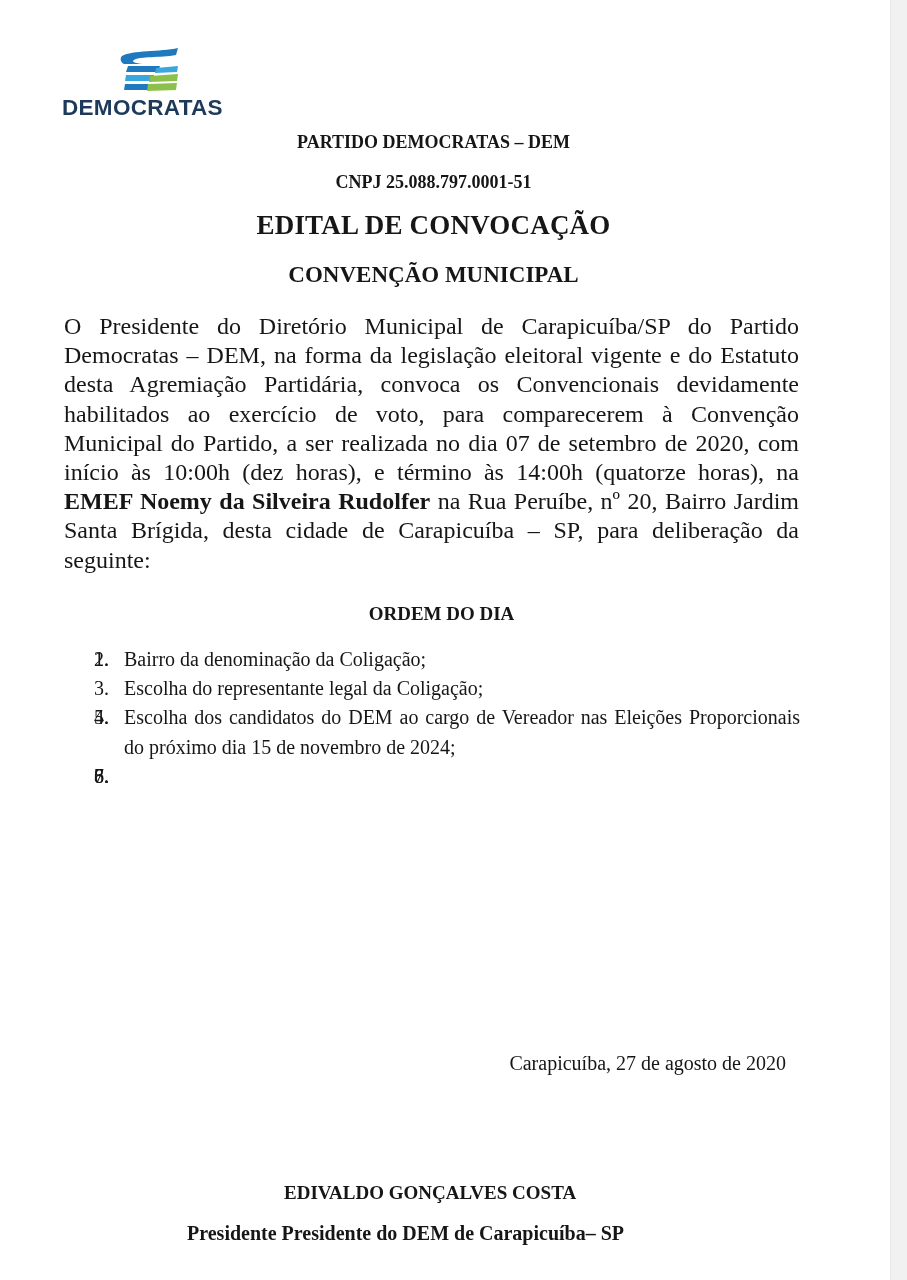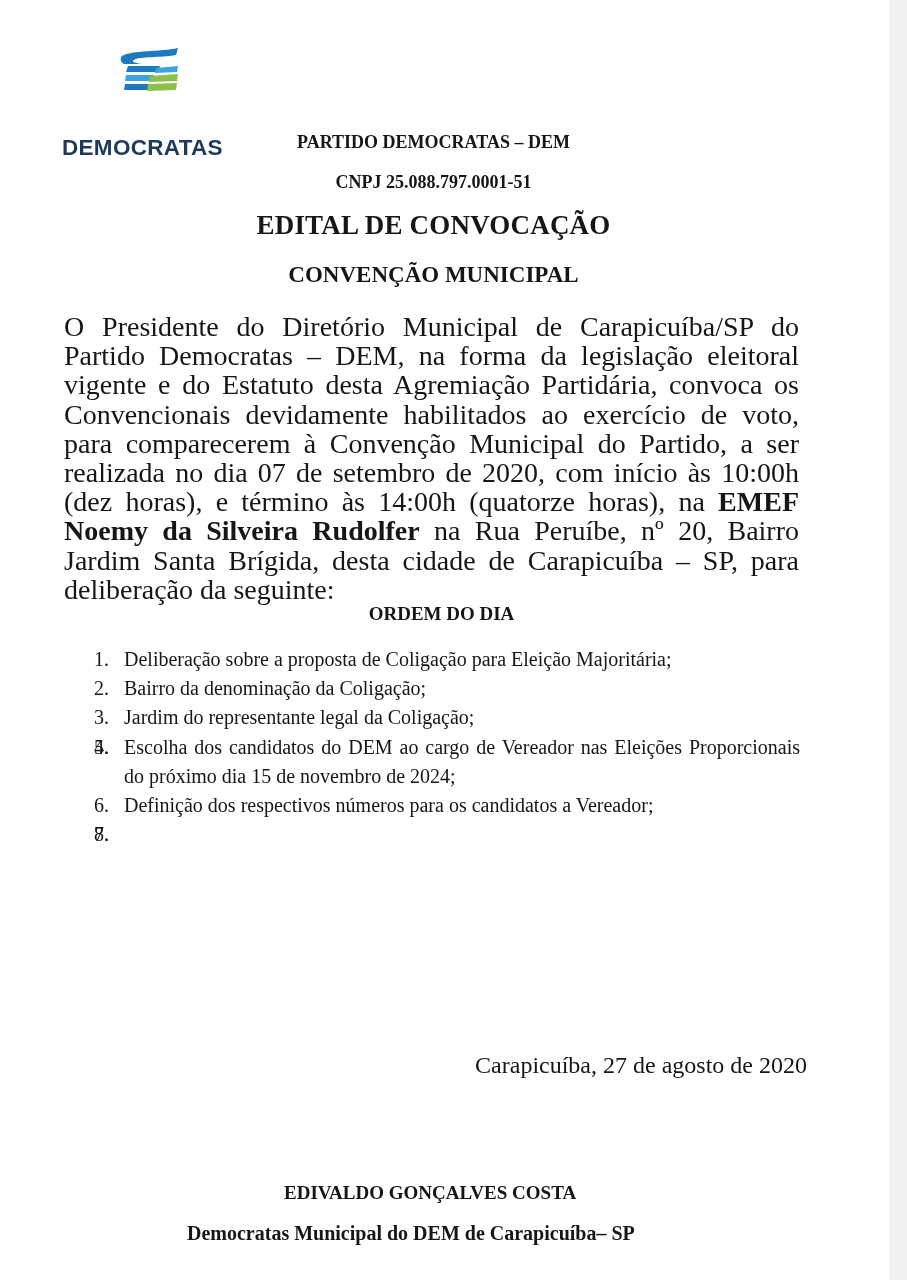--- a/index.html
+++ b/index.html
@@ -3,33 +3,33 @@
 <meta charset="utf-8">
 <style>
   html, body { margin: 0; padding: 0; }
   body {
     width: 907px; height: 1280px; background: #ffffff; position: relative; overflow: hidden;
     font-family: "Liberation Serif", "DejaVu Serif", serif; color: #161616;
   }
   .side-strip { position: absolute; top: 0; right: 0; width: 16px; height: 1280px; background: #f1f1f2; border-left: 1px solid #e9e9ea; }
   .logo { position: absolute; left: 62px; top: 46px; width: 180px; height: 80px; }
   .logo svg { position: absolute; left: 58px; top: 0; }
-  .logo-text { position: absolute; left: 0; top: 49px; font-family: "Liberation Sans", "DejaVu Sans", sans-serif; font-weight: 700; font-size: 22.5px; letter-spacing: 0.3px; color: #1e3a5a; margin-top: 40px; }
+  .logo-text { position: absolute; left: 0; top: 49px; font-family: "Liberation Sans", "DejaVu Sans", sans-serif; font-weight: 700; font-size: 22.5px; letter-spacing: 0.3px; color: #1e3a5a; }
   .center { position: absolute; left: 0; width: 907px; text-align: center; font-weight: 700; }
   .h-party { top: 132px; font-size: 18px; left: -20px; }
   .h-cnpj { top: 172px; font-size: 18px; left: -20px; }
   .h-edital { top: 210px; font-size: 27px; left: -20px; letter-spacing: 0.2px; }
   .h-conv { top: 262px; font-size: 23px; left: -20px; }
-  .para { position: absolute; left: 64px; width: 735px; top: 312px; font-size: 28px; line-height: 29.2px; text-align: justify; text-align-last: left; }
+  .para { position: absolute; left: 64px; width: 735px; top: 312px; font-size: 24px; line-height: 29.2px; text-align: justify; text-align-last: left; }
   .para b { font-weight: 700; }
   .h-ordem { top: 603px; font-size: 19px; left: -12px; }
   ol.agenda { position: absolute; left: 84px; top: 645px; width: 716px; margin: 0; padding: 0; list-style: none; font-size: 20px; line-height: 29.2px; }
   ol.agenda li { position: relative; padding-left: 40px; text-align: justify; text-align-last: left; }
   ol.agenda li .num { position: absolute; left: 10px; top: 0; }
-  .date { position: absolute; right: 100px; top: 1052px; font-size: 24px; }
+  .date { position: absolute; right: 121px; top: 1052px; font-size: 20px; }
   .sig-name { position: absolute; left: 284px; top: 1182px; font-size: 19px; font-weight: 700; text-align: right; }
   .sig-title { position: absolute; left: 187px; top: 1222px; font-size: 20px; font-weight: 700; }
 </style>
 </head>
 <body>
 
 <div class="side-strip"></div>
 
 <div class="logo">
   <svg width="60" height="50" viewBox="0 0 60 50">
@@ -47,25 +47,25 @@
 <div class="center h-party">PARTIDO DEMOCRATAS – DEM</div>
 <div class="center h-cnpj">CNPJ 25.088.797.0001-51</div>
 <div class="center h-edital">EDITAL DE CONVOCAÇÃO</div>
 <div class="center h-conv">CONVENÇÃO MUNICIPAL</div>
 
 <div class="para"><span>O Presidente do Diretório Municipal de Carapicuíba/SP do Partido Democratas – DEM, na forma da legislação eleitoral vigente e do Estatuto desta Agremiação Partidária, convoca os Convencionais devidamente habilitados ao exercício de voto, para comparecerem à Convenção Municipal do Partido, a ser realizada no dia 07 de setembro de 2020, com início às 10:00h (dez horas), e término às 14:00h (quatorze horas), na </span><b>EMEF Noemy da Silveira Rudolfer</b><span> na Rua Peruíbe, nº 20, Bairro Jardim Santa Brígida, desta cidade de Carapicuíba – SP, para deliberação da seguinte:</span></div>
 
 <div class="center h-ordem">ORDEM DO DIA</div>
 
 <ol class="agenda">
-  <li><span class="num">1.</span><span>Deliberação sobre a proposta de Coligação para Eleição Majoritária;</span></li>
+  <li><span class="num">1.</span></li>
   <li><span class="num">2.</span><span>Bairro da denominação da Coligação;</span></li>
-  <li><span class="num">3.</span><span>Jardim do representante legal da Coligação;</span></li>
+  <li><span class="num">3.</span><span>Escolha do representante legal da Coligação;</span></li>
   <li><span class="num">4.</span></li>
   <li><span class="num">5.</span><span>Escolha dos candidatos do DEM ao cargo de Vereador nas Eleições Proporcionais do próximo dia 15 de novembro de 2024;</span></li>
-  <li><span class="num">6.</span><span>Definição dos respectivos números para os candidatos a Vereador;</span></li>
+  <li><span class="num">6.</span></li>
   <li><span class="num">7.</span></li>
   <li><span class="num">8.</span></li>
 </ol>
 
 <div class="date">Carapicuíba, 27 de agosto de 2020</div>
 <div class="sig-name">EDIVALDO GONÇALVES COSTA</div>
-<div class="sig-title">Democratas Municipal do DEM de Carapicuíba– SP</div>
+<div class="sig-title">Presidente Presidente do DEM de Carapicuíba– SP</div>
 
 </body></html>

